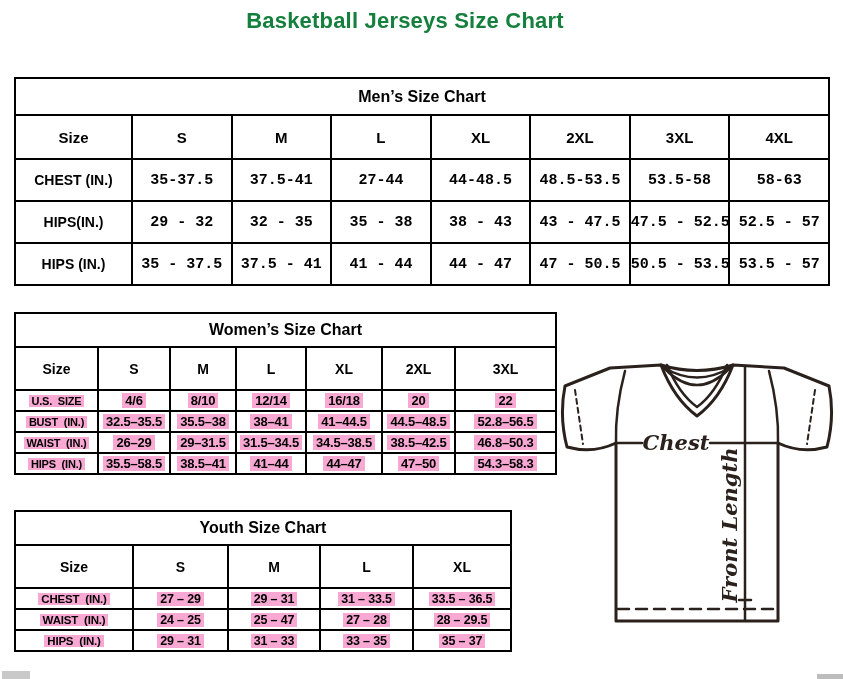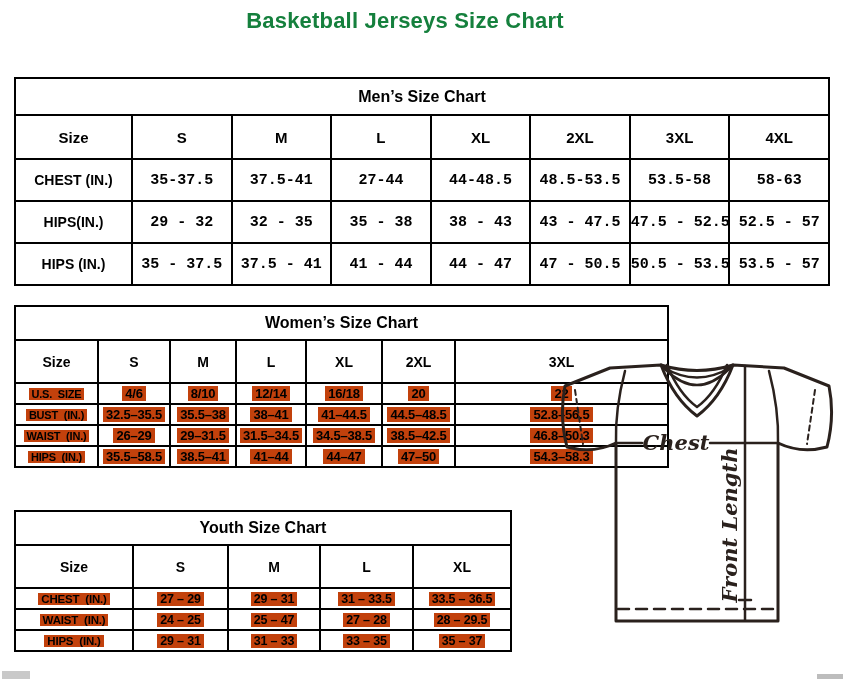--- a/index.html
+++ b/index.html
@@ -28,38 +28,38 @@
   
   .men-table { left:14px; top:62px; width:816px; }
   .men-table tr.band-row   { height:37px; }
   .men-table tr.size-row   { height:44px; }
   .men-table tr.data-row   { height:42px; }
   .men-table .size-row th  { font-size:15px; }
   .men-table .data-row th  { font-size:14px; }
   .men-table .data-row td  { font-size:15px;font-family:Liberation Mono, monospace; }
 
   
-  .women-table { left:14px; top:290px; width:655px; }
+  .women-table { left:14px; top:297px; width:543px; }
   .women-table tr.band-row { height:34px; }
   .women-table tr.size-row { height:43px; }
   .women-table tr.data-row { height:21px; }
   .women-table .size-row th { font-size:14px; }
   .women-table .data-row th { font-size:11px; letter-spacing:-0.2px; }
   .women-table .data-row td { font-size:13px; letter-spacing:-0.2px; }
 
   
   .youth-table { left:14px; top:495px; width:498px; }
   .youth-table tr.band-row { height:34px; }
   .youth-table tr.size-row { height:43px; }
   .youth-table tr.data-row { height:21px; }
   .youth-table .size-row th { font-size:14px; }
   .youth-table .data-row th { font-size:11.5px; letter-spacing:-0.2px; }
   .youth-table .data-row td { font-size:12.5px; letter-spacing:-0.2px; }
 
-  .hl { background:#c2410c; padding:0 3px; }
+  .hl { background:#f9a8d4; padding:0 3px; }
 
   
   .jersey-svg { position:absolute; left:556px; top:358px; width:278px; height:270px; }
   .jersey-svg .ln { fill:none; stroke:#2a211d; stroke-linecap:round; stroke-linejoin:round; }
   .jersey-svg text {
     font-family:"DejaVu Serif", serif; font-weight:bold; font-style:italic;
     fill:#2a211d;
   }
 
   .artifact { position:absolute; }

